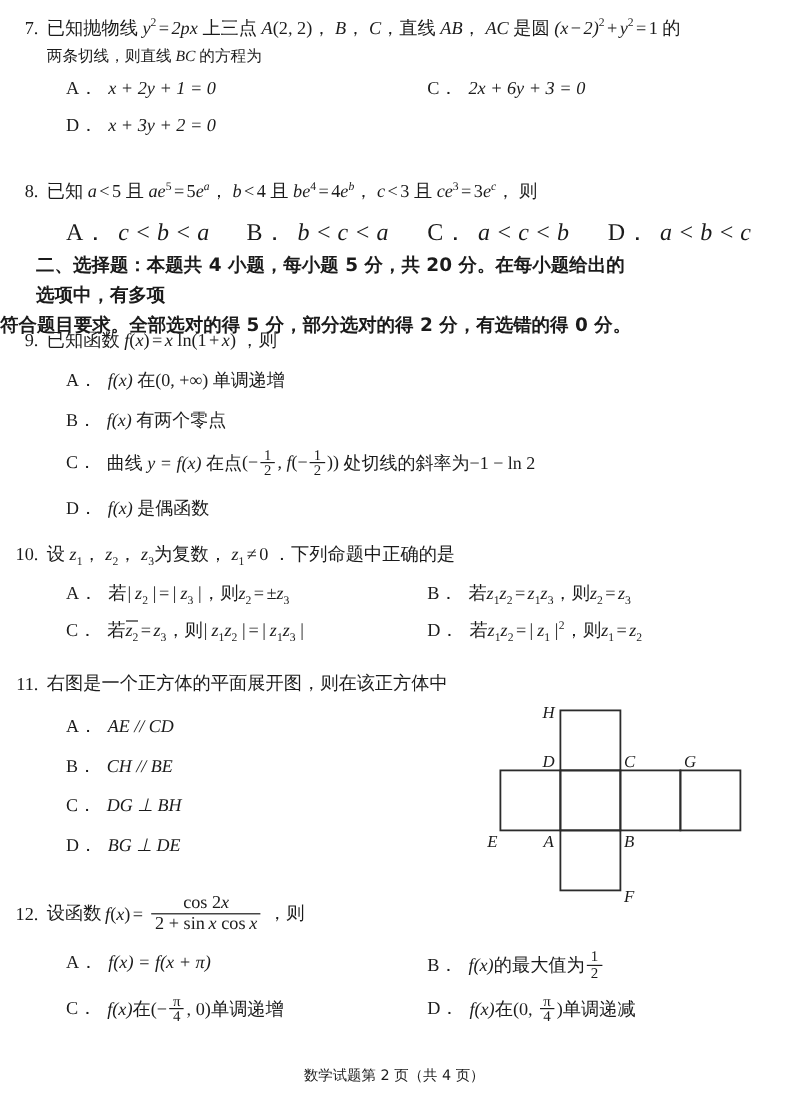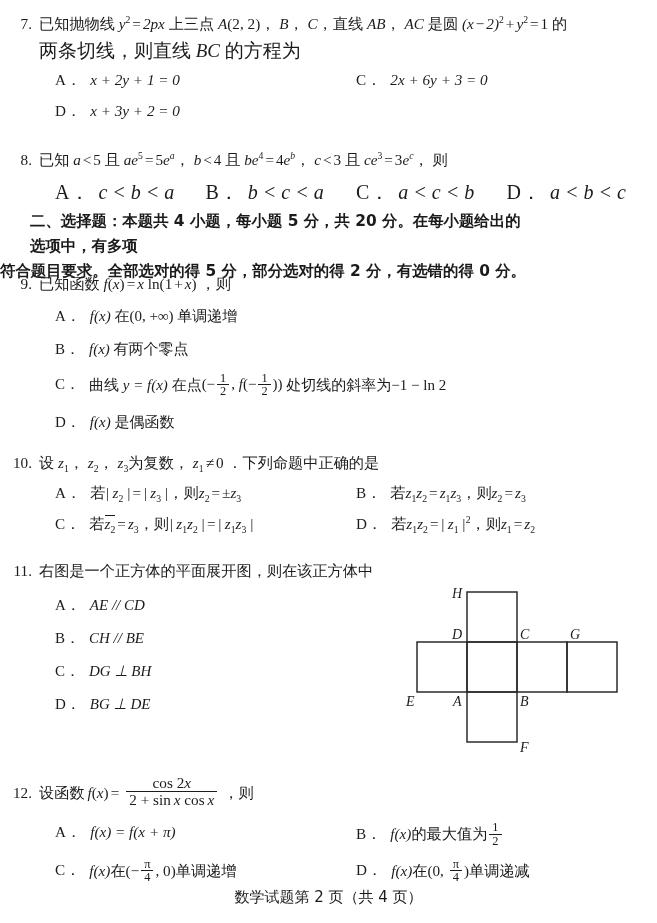--- a/index.html
+++ b/index.html
@@ -21,21 +21,21 @@
     padding: 0;
   }
 
   
   .mi { font-style: italic; font-family: "Liberation Serif", serif; }
   .mn { font-style: normal; font-family: "Liberation Serif", serif; }
   .op { font-style: normal; padding: 0 2px; }
   sup.ex { font-size: 0.64em; vertical-align: super; font-style: italic; line-height: 0; }
   sup.exn { font-size: 0.64em; vertical-align: super; font-style: normal; line-height: 0; }
   sub.sb { font-size: 0.64em; vertical-align: sub; font-style: normal; line-height: 0; }
-  .cn { font-family: Liberation Serif, serif; font-style: normal; }
+  .cn { font-family: Liberation Mono, monospace; font-style: normal; }
 
   .frac {
     display: inline-flex;
     flex-direction: column;
     align-items: center;
     vertical-align: middle;
     font-size: 0.82em;
     line-height: 1.04;
     margin: 0 2px;
     position: relative;
@@ -58,21 +58,21 @@
     line-height: 1.55;
   }
   .qnum {
     width: 32px;
     text-align: right;
     flex: 0 0 32px;
     padding-right: 7px;
     font-style: normal;
   }
   .qbody { flex: 1 1 auto; }
-  .qcont { padding-left: 39px; font-size: 19px; line-height: 1.55; }
+  .qcont { padding-left: 39px; font-size: 13px; line-height: 1.55; }
 
   .opts-2col {
     display: flex;
     flex-wrap: wrap;
     padding-left: 55px;
     font-size: 15.2px;
   }
   .opts-2col .opt { width: 50%; box-sizing: border-box; padding: 5px 0; }
   .opts-4col { display: flex; padding-left: 55px; font-size: 20px; }
   .opts-4col .opt { width: 25%; }
@@ -90,21 +90,21 @@
     font-weight: bold;
   }
   .section-head .sh-l1 { padding-left: 30px; text-indent: 0; }
   .section-head .sh-l2 { }
 
   .footer {
     position: absolute;
     left: 0;
     width: 657px;
     text-align: center;
-    font-size: 15px;
+    font-size: 12px;
     font-family: "DejaVu Sans", "Liberation Sans", sans-serif;
   }
 
   
   .figure { position: absolute; }
   .figure svg { display: block; }
 </style>
 </head>
 <body>
 
@@ -289,21 +289,21 @@
         <text x="120" y="65">C</text>
         <text x="170" y="65">G</text>
         <text x="6" y="132">E</text>
         <text x="53" y="132">A</text>
         <text x="120" y="132">B</text>
         <text x="120" y="178">F</text>
       </g>
     </svg>
   </div>
 
-  <div class="q" style="top:776px;">
+  <div class="q" style="top:746px;">
     <div class="qline" style="align-items:center;">
       <div class="qnum">12.</div>
       <div class="qbody" style="display:flex;align-items:center;">
         <span class="cn">设函数</span>
         <span class="mi" style="padding:0 3px;">f<span class="mn">(</span>x<span class="mn">)</span><span class="op">=</span></span>
         <span class="frac big">
           <span class="num mi"><span class="mn">cos&nbsp;2</span>x</span>
           <span class="den mi"><span class="mn">2&nbsp;+&nbsp;sin</span> x<span class="mn">&nbsp;cos</span> x</span>
         </span>
         <span class="cn" style="padding-left:4px;">，则</span>

